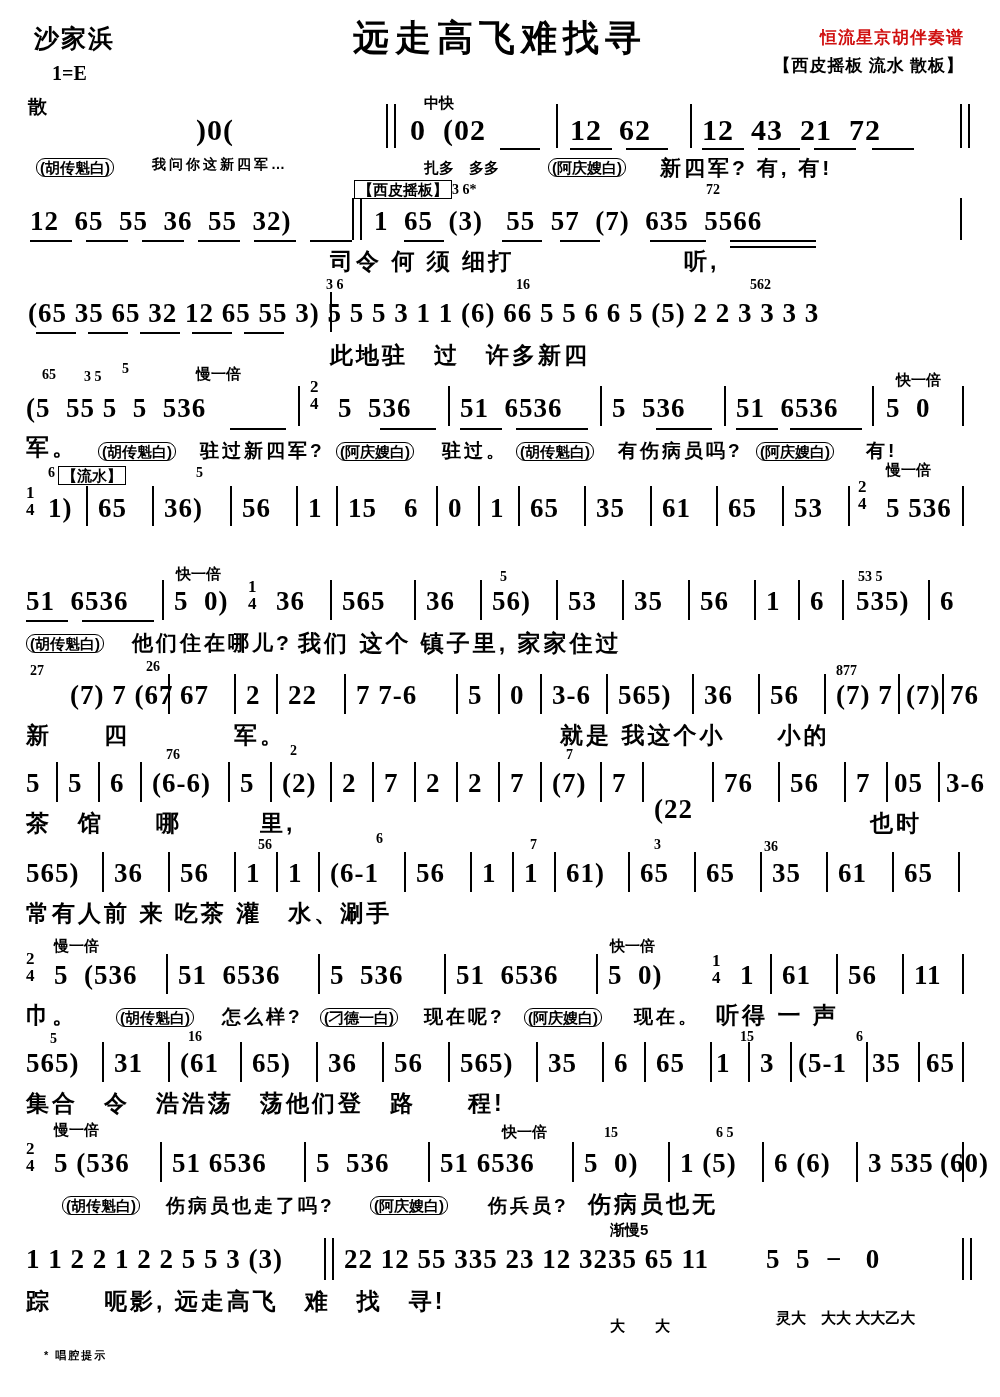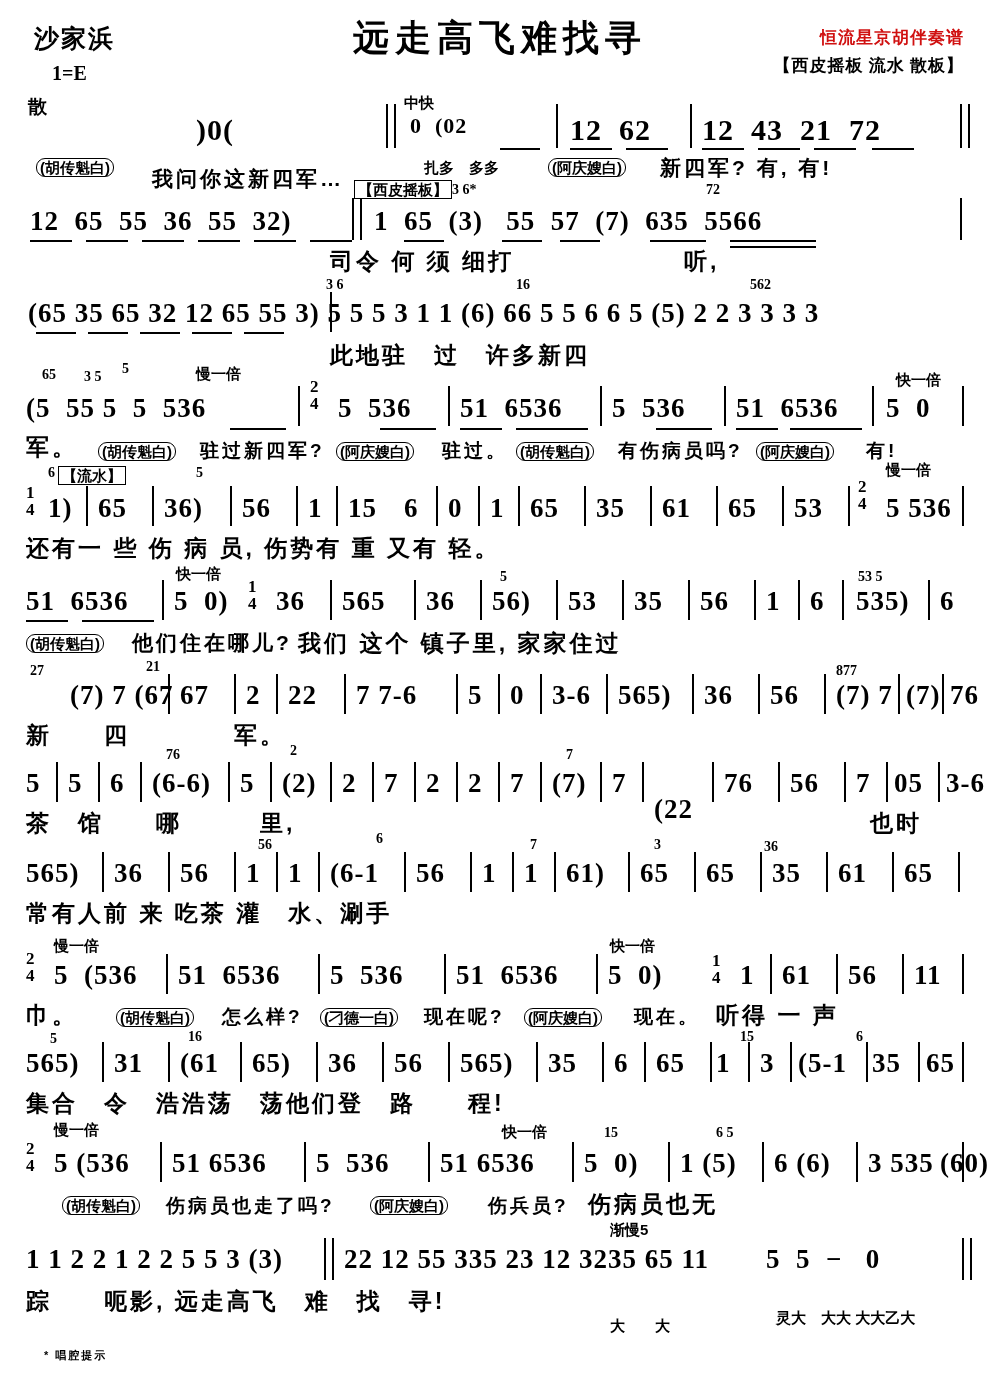--- a/index.html
+++ b/index.html
@@ -144,41 +144,41 @@
 
 <div class="sheet">
 
   <div class="opera-name">沙家浜</div>
   <div class="main-title">远走高飞难找寻</div>
   <div class="credit">恒流星京胡伴奏谱</div>
   <div class="style-tag">【西皮摇板 流水 散板】</div>
   <div class="key-sig">1=E</div>
   <div class="tempo-san">散</div>
 
-  <div class="t small" style="left:404px; top:95px;">中快</div>
+  <div class="t small" style="left:424px; top:95px;">中快</div>
   <div class="t num" style="left:196px; top:115px; font-size:30px;">)0(</div>
   <div class="bar" style="left:386px; top:104px; height:44px;"></div>
   <div class="bar" style="left:394px; top:104px; height:44px;"></div>
-  <div class="t num" style="left:410px; top:115px; font-size:22px;">0&nbsp;&nbsp;(02</div>
+  <div class="t num" style="left:410px; top:115px; font-size:30px;">0&nbsp;&nbsp;(02</div>
   <div class="ul" style="left:500px; top:148px; width:40px;"></div>
   <div class="bar" style="left:556px; top:104px; height:44px;"></div>
   <div class="t num" style="left:570px; top:115px; font-size:30px;">12&nbsp;&nbsp;62</div>
   <div class="ul" style="left:570px; top:148px; width:42px;"></div>
   <div class="ul" style="left:626px; top:148px; width:42px;"></div>
   <div class="bar" style="left:690px; top:104px; height:44px;"></div>
   <div class="t num" style="left:702px; top:115px; font-size:30px;">12&nbsp;&nbsp;43&nbsp;&nbsp;21&nbsp;&nbsp;72</div>
   <div class="ul" style="left:702px; top:148px; width:42px;"></div>
   <div class="ul" style="left:758px; top:148px; width:42px;"></div>
   <div class="ul" style="left:814px; top:148px; width:42px;"></div>
   <div class="ul" style="left:872px; top:148px; width:42px;"></div>
   <div class="bar" style="left:960px; top:104px; height:44px;"></div>
   <div class="bar" style="left:968px; top:104px; height:44px;"></div>
 
   <div class="t spk" style="left:36px; top:160px;"><span class="spk-box">(胡传魁白)</span></div>
-  <div class="t lyr" style="left:152px; top:157px; font-size:21px;margin-top:11px;">我问你这新四军…</div>
+  <div class="t lyr" style="left:152px; top:157px; font-size:14px;">我问你这新四军…</div>
   <div class="t small" style="left:424px; top:160px;">扎多　多多</div>
   <div class="t spk" style="left:548px; top:160px;"><span class="spk-box">(阿庆嫂白)</span></div>
   <div class="t lyr" style="left:660px; top:157px; font-size:21px;">新四军? 有, 有!</div>
 
   <div class="t boxtag" style="left:354px; top:180px;">【西皮摇板】</div>
   <div class="t tiny" style="left:452px; top:183px;">3 6*</div>
   <div class="t tiny" style="left:706px; top:183px;">72</div>
 
   <div class="t num" style="left:30px; top:208px;">12&nbsp;&nbsp;65&nbsp;&nbsp;55&nbsp;&nbsp;36&nbsp;&nbsp;55&nbsp;&nbsp;32)</div>
   <div class="ul" style="left:30px; top:240px; width:42px;"></div>
@@ -277,21 +277,20 @@
   <div class="bar" style="left:650px; top:486px; height:40px;"></div>
   <div class="t num" style="left:662px; top:495px;">61</div>
   <div class="bar" style="left:716px; top:486px; height:40px;"></div>
   <div class="t num" style="left:728px; top:495px;">65</div>
   <div class="bar" style="left:782px; top:486px; height:40px;"></div>
   <div class="t num" style="left:794px; top:495px;">53</div>
   <div class="bar" style="left:848px; top:486px; height:40px;"></div>
   <div class="t num" style="left:858px; top:478px; font-size:17px;">2<br>4</div>
   <div class="t num" style="left:886px; top:495px;">5&nbsp;536</div>
   <div class="bar" style="left:962px; top:486px; height:40px;"></div>
-  <div class="t lyr" style="left:26px; top:537px;">还有一 些 伤 病 员, 伤势有 重 又有 轻。</div>
 
   <div class="t tempo-mark" style="left:176px; top:566px;">快一倍</div>
   <div class="t tiny" style="left:858px; top:570px;">53 5</div>
   <div class="t tiny" style="left:500px; top:570px;">5</div>
   <div class="t num" style="left:26px; top:588px;">51&nbsp;&nbsp;6536</div>
   <div class="ul" style="left:26px; top:620px; width:42px;"></div>
   <div class="ul" style="left:82px; top:620px; width:72px;"></div>
   <div class="bar" style="left:162px; top:580px; height:40px;"></div>
   <div class="t num" style="left:174px; top:588px;">5&nbsp;&nbsp;0)</div>
   <div class="t num" style="left:248px; top:578px; font-size:17px;">1<br>4</div>
@@ -315,21 +314,21 @@
   <div class="bar" style="left:842px; top:580px; height:40px;"></div>
   <div class="t num" style="left:856px; top:588px;">535)</div>
   <div class="bar" style="left:928px; top:580px; height:40px;"></div>
   <div class="t num" style="left:940px; top:588px;">6</div>
 
   <div class="t spk" style="left:26px; top:636px;"><span class="spk-box">(胡传魁白)</span></div>
   <div class="t lyr" style="left:132px; top:632px; font-size:21px;">他们住在哪儿?</div>
   <div class="t lyr" style="left:298px; top:632px;">我们 这个 镇子里, 家家住过</div>
 
   <div class="t tiny" style="left:30px; top:664px;">27</div>
-  <div class="t tiny" style="left:146px; top:660px;">21</div>
+  <div class="t tiny" style="left:146px; top:660px;">26</div>
   <div class="t tiny" style="left:836px; top:664px;">877</div>
   <div class="t num" style="left:26px; top:682px;margin-left:44px;">(7)&nbsp;7&nbsp;(67</div>
   <div class="bar" style="left:168px; top:674px; height:40px;"></div>
   <div class="t num" style="left:180px; top:682px;">67</div>
   <div class="bar" style="left:234px; top:674px; height:40px;"></div>
   <div class="t num" style="left:246px; top:682px;">2</div>
   <div class="bar" style="left:276px; top:674px; height:40px;"></div>
   <div class="t num" style="left:288px; top:682px;">22</div>
   <div class="bar" style="left:344px; top:674px; height:40px;"></div>
   <div class="t num" style="left:356px; top:682px;">7&nbsp;7-6</div>
@@ -345,20 +344,21 @@
   <div class="t num" style="left:704px; top:682px;">36</div>
   <div class="bar" style="left:758px; top:674px; height:40px;"></div>
   <div class="t num" style="left:770px; top:682px;">56</div>
   <div class="bar" style="left:824px; top:674px; height:40px;"></div>
   <div class="t num" style="left:836px; top:682px;">(7)&nbsp;7</div>
   <div class="bar" style="left:898px; top:674px; height:40px;"></div>
   <div class="t num" style="left:906px; top:682px;">(7)</div>
   <div class="bar" style="left:942px; top:674px; height:40px;"></div>
   <div class="t num" style="left:950px; top:682px;">76</div>
   <div class="t lyr" style="left:26px; top:724px;">新　　四　　　　军。</div>
+  <div class="t lyr" style="left:560px; top:724px;">就是 我这个小　　小的</div>
 
   <div class="t tiny" style="left:166px; top:748px;">76</div>
   <div class="t tiny" style="left:290px; top:744px;">2</div>
   <div class="t tiny" style="left:566px; top:748px;">7</div>
   <div class="t num" style="left:26px; top:770px;">5</div>
   <div class="bar" style="left:56px; top:762px; height:40px;"></div>
   <div class="t num" style="left:68px; top:770px;">5</div>
   <div class="bar" style="left:98px; top:762px; height:40px;"></div>
   <div class="t num" style="left:110px; top:770px;">6</div>
   <div class="bar" style="left:140px; top:762px; height:40px;"></div>

